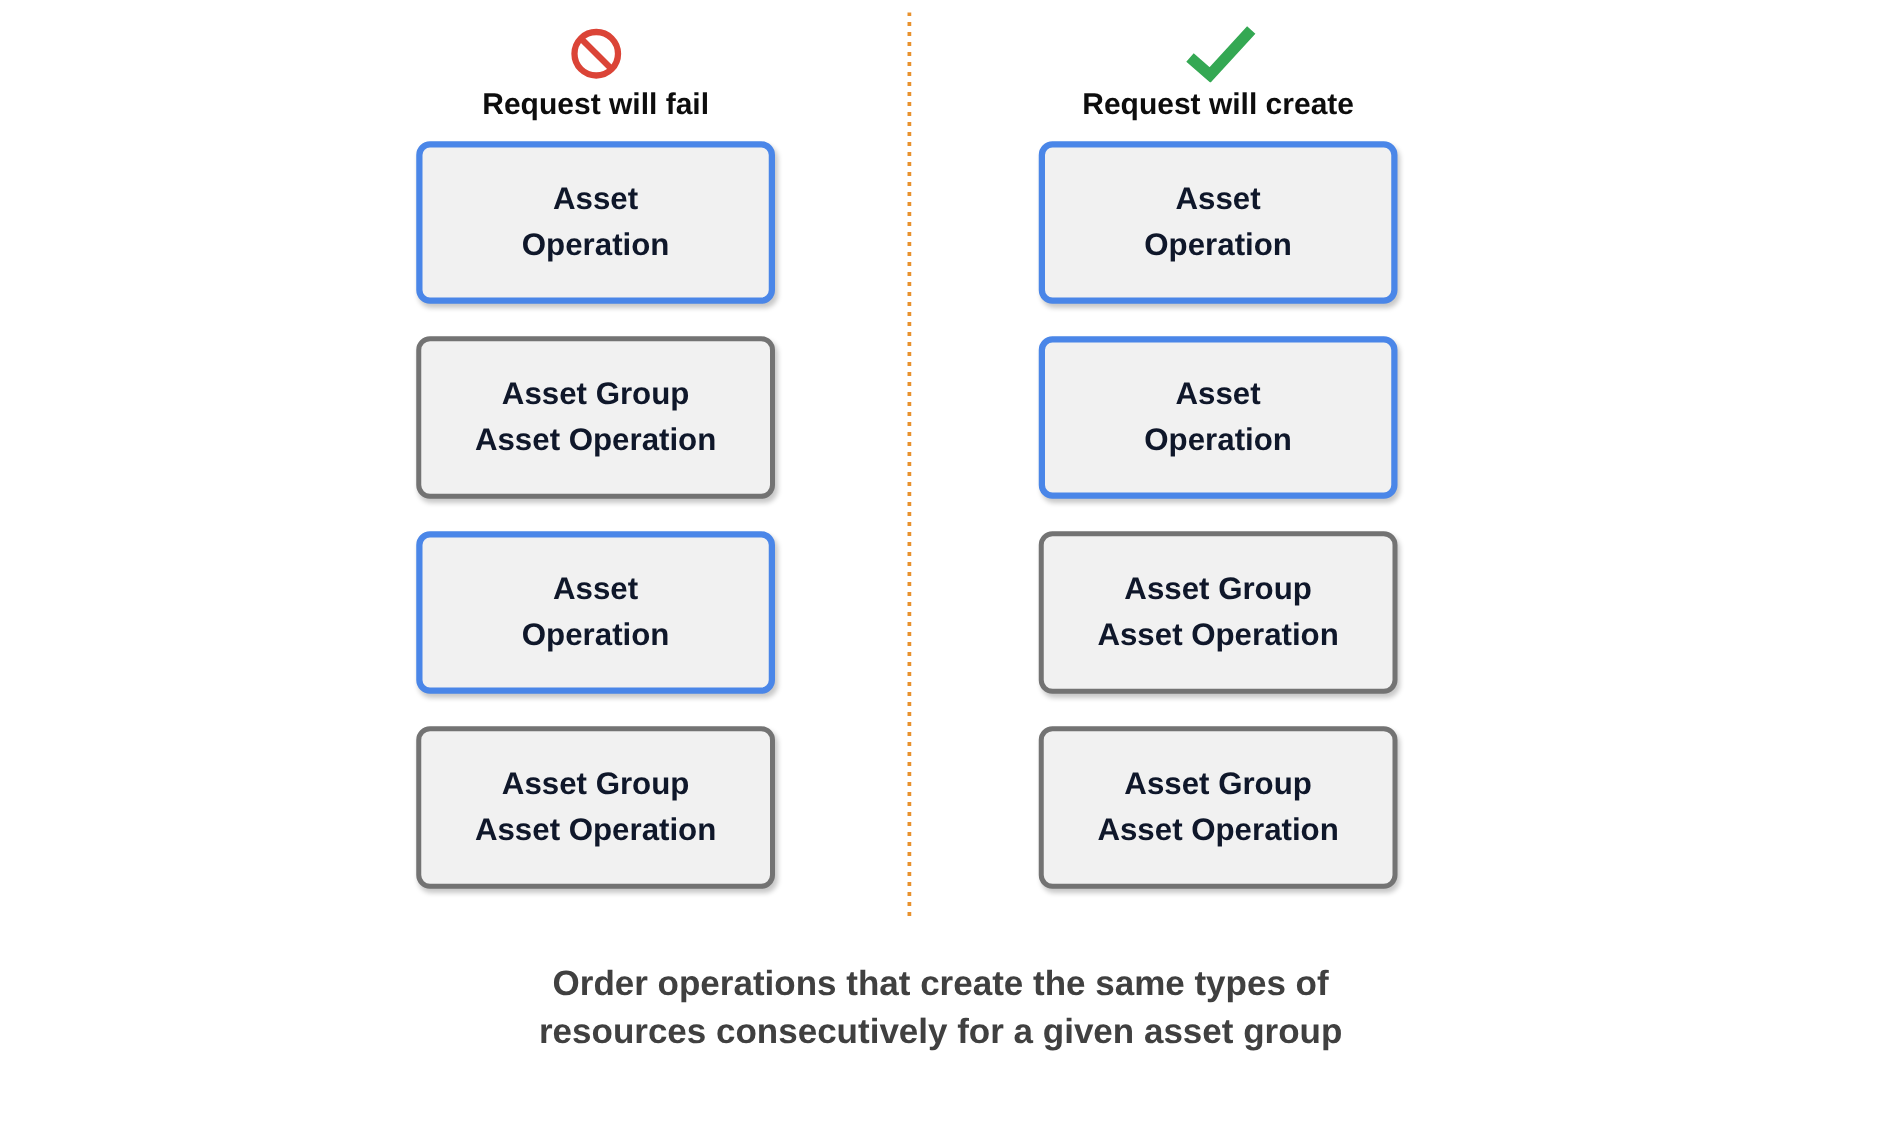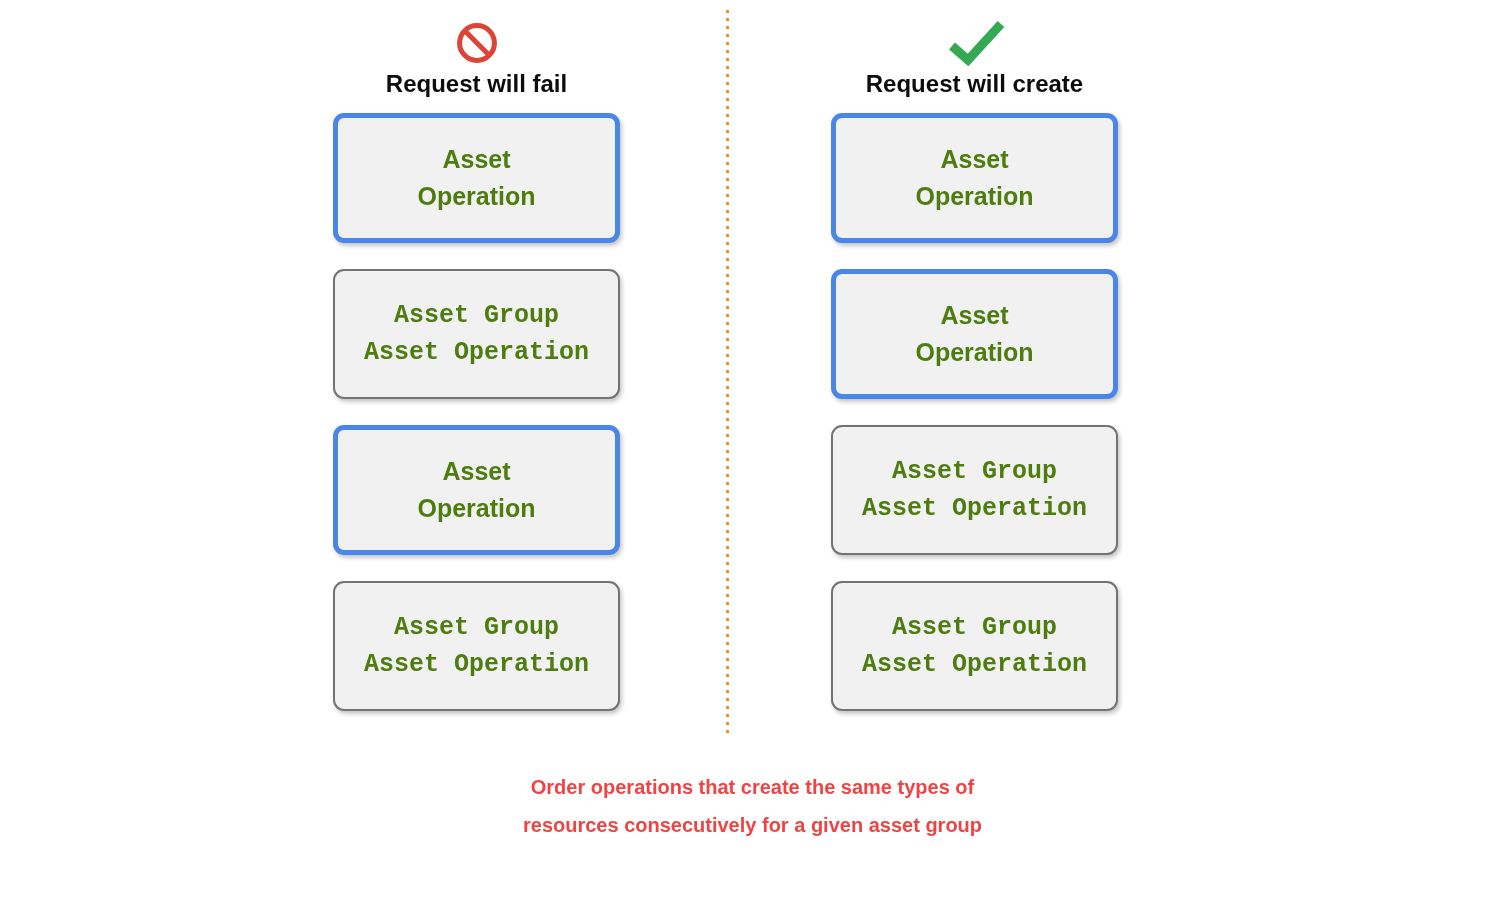--- a/index.html
+++ b/index.html
@@ -48,26 +48,26 @@
     width: 100%;
     height: 130px;
     border-radius: 11px;
     background: #f1f1f1;
     display: flex;
     align-items: center;
     justify-content: center;
     box-shadow: 2px 3px 4px rgba(0,0,0,0.22);
   }
   .box-blue { border: 5px solid #4a86e8; }
-  .box-orange { border: 2px solid #737373; font-family: Liberation Mono, monospace; }
+  .box-orange { border: 4px solid #737373; }
   .box-label {
     font-size: 25px;
     line-height: 37px;
     font-weight: 700;
-    color: #4d7c0f;
+    color: #0f172a;
     text-align: center;
     white-space: pre-line;
   }
   .divider {
     position: absolute;
     left: 726px;
     top: 10px;
     width: 3px;
     height: 727px;
     background: repeating-linear-gradient(
@@ -75,24 +75,24 @@
       #e8912d 0px, #e8912d 3px,
       transparent 3px, transparent 8px
     );
   }
   .caption {
     position: absolute;
     top: 768px;
     left: 0;
     width: 100%;
     text-align: center;
-    font-size: 20px;
+    font-size: 28px;
     line-height: 38px;
     font-weight: 700;
-    color: #ef4444;
+    color: #404040;
     white-space: pre-line;
   }
 </style>
 </head>
 <body>
 
 <div class="canvas">
 
   <div class="column column-fail">
     <div class="column-icon">

